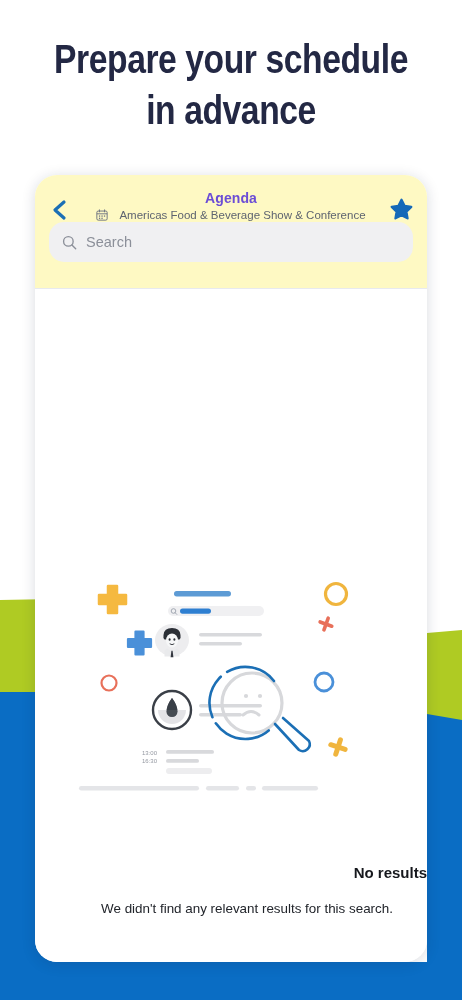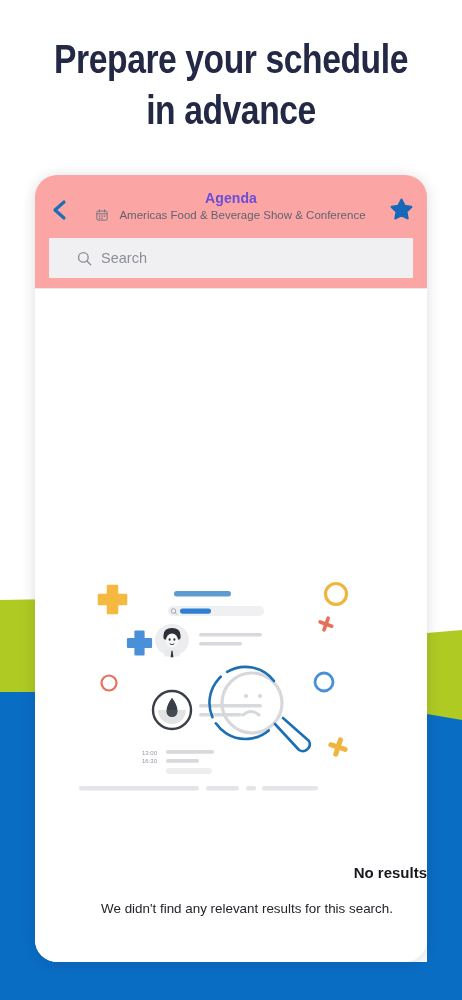--- a/index.html
+++ b/index.html
@@ -59,44 +59,44 @@
   .phone{
     position:absolute;left:35px;top:175px;width:392px;height:787px;
     background:#ffffff;
     border-radius:22px;
     box-shadow:0 2px 14px rgba(20,30,60,0.16);
     overflow:hidden;
   }
   .phone-header{
     position:relative;width:392px;height:113px;
     border-bottom:1px solid #e8eaee;
-    background:#fca5a5;
+    background:#fef9c3;
   }
   .back-icon{
     position:absolute;left:8px;top:20px;width:34px;height:30px;
     display:flex;align-items:center;justify-content:center;cursor:pointer;
   }
   .star-icon{
     position:absolute;right:10px;top:18px;width:32px;height:32px;
     display:flex;align-items:center;justify-content:center;cursor:pointer;
   }
   .hdr-title{
     position:absolute;left:0;top:15px;width:392px;text-align:center;
     font-size:14px;font-weight:bold;color:#6B4DD6;letter-spacing:.1px;
   }
   .hdr-sub{
     position:absolute;left:0;top:34px;width:392px;
     display:flex;align-items:center;justify-content:center;gap:11px;
     font-size:11.5px;color:#5e6470;
   }
   .cal-icon{display:inline-flex;width:12px;height:12px;}
   .searchbar{
-    position:absolute;left:14px;top:63px;width:364px;height:40px;
-    background:#f0f0f2;border-radius:1px;
-    display:flex;align-items:center;gap:9px;padding:0 28px;
+    position:absolute;left:14px;top:47px;width:364px;height:40px;
+    background:#f0f0f2;border-radius:15px;
+    display:flex;align-items:center;gap:9px;padding:0 13px;
     box-sizing:border-box;cursor:text;
   }
   .search-ico{width:15px;height:15px;display:inline-flex;flex:0 0 auto;}
   .search-ph{font-size:14.5px;color:#8b8f99;}
 
   .phone-body{position:relative;width:392px;height:673px;background:#fff;}
 
   .illus{position:absolute;left:41px;top:288px;width:310px;height:230px;}
 
   .noresults-title{

